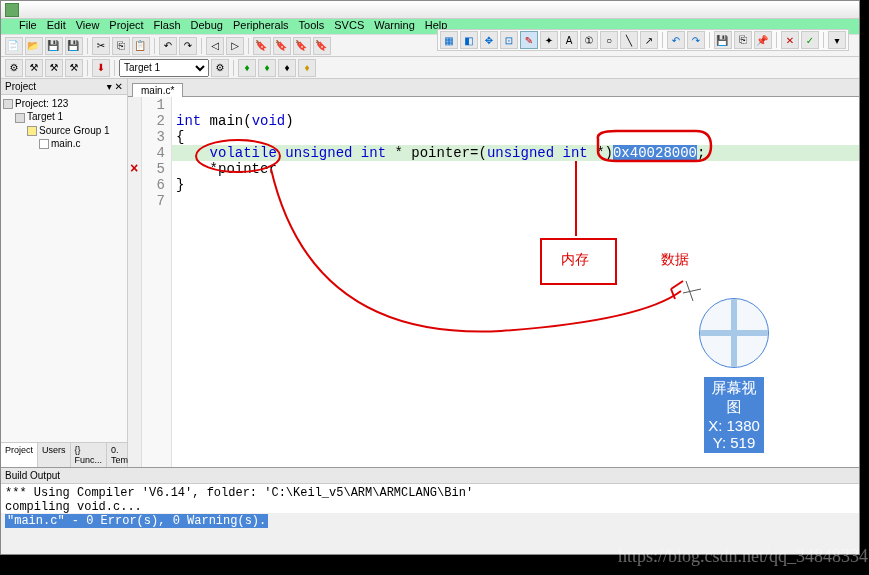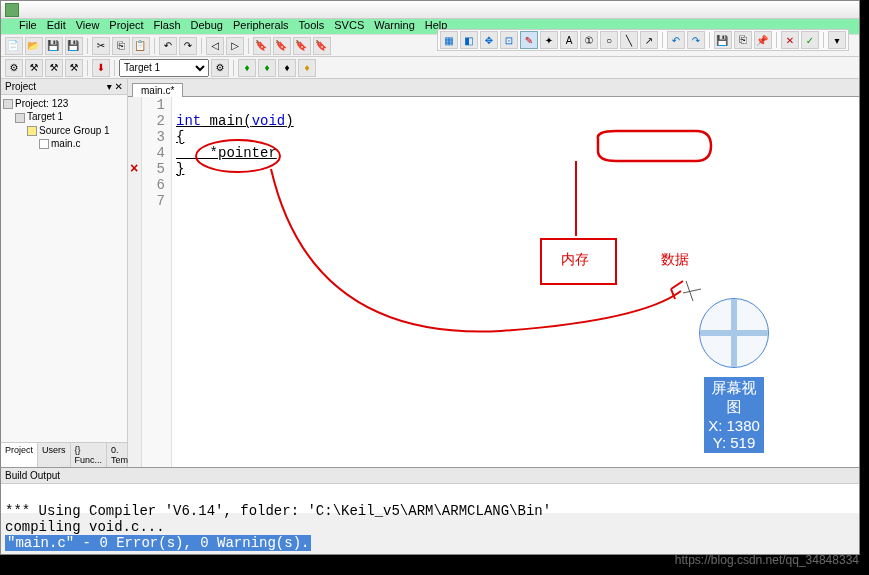--- a/index.html
+++ b/index.html
@@ -27,38 +27,38 @@
 .panel-tabs span { padding: 2px 4px; border-right: 1px solid #ccc; }
 .panel-tabs span.active { background: #fff; }
 .editor-area { flex: 1; background: #fff; display: flex; flex-direction: column; position: relative; }
 .file-tabs { height: 18px; background: #e8e8e8; display: flex; align-items: flex-end; border-bottom: 1px solid #999; }
 .file-tab { background: #fff; border: 1px solid #999; border-bottom: none; padding: 1px 8px; margin-left: 4px; font-size: 10px; position: relative; top: 1px; }
 .code-area { flex: 1; display: flex; font-family: Consolas, "Courier New", monospace; font-size: 14px; background: #fff; overflow: hidden; position: relative; }
 .error-gutter { width: 14px; background: #f0f0f0; border-right: 1px solid #ddd; }
 .error-mark { color: #c00; font-weight: bold; position: absolute; left: 2px; }
 .line-numbers { width: 30px; text-align: right; color: #888; padding-right: 6px; background: #f8f8f8; border-right: 1px solid #e0e0e0; }
 .line-numbers div { height: 16px; line-height: 16px; }
-.code-lines { flex: 1; position: relative; text-decoration: underline; }
+.code-lines { flex: 1; position: relative; }
 .code-lines .line { height: 16px; line-height: 16px; white-space: pre; padding-left: 4px; }
 .line.highlight { background: #d8f0d8; }
 .kw { color: #0000d0; }
 .sel { background: #4a86d8; color: #fff; }
 .build-output { background: #fff; border-top: 1px solid #999; height: 46px; display: flex; flex-direction: column; }
 .build-title { background: #e8e8e8; padding: 2px 4px; font-size: 10px; border-bottom: 1px solid #ccc; }
-.build-text { font-family: "Courier New", monospace; font-size: 14px; padding: 19px 4px; }
+.build-text { font-family: "Courier New", monospace; font-size: 12px; padding: 2px 4px; }
 .build-text .summary { background: #4a86d8; color: #fff; display: inline-block; padding: 0 2px; }
 .statusbar { position: absolute; bottom: 0; left: 0; right: 0; height: 18px; background: #f0f0f0; border-top: 1px solid #ccc; display: flex; justify-content: flex-end; align-items: center; padding: 0 8px; gap: 12px; font-size: 10px; color: #666; }
 .ann-text { position: absolute; color: #d00; font-size: 14px; font-family: Liberation Sans, sans-serif; }
 .zoom-circle { position: absolute; width: 70px; height: 70px; border: 1px solid #4a86d8; border-radius: 50%; background: #f4f8fc; overflow: hidden; }
 .zoom-circle::before, .zoom-circle::after { content: ''; position: absolute; background: #a8c8e8; }
 .zoom-circle::before { left: 50%; top: 0; width: 6px; height: 100%; margin-left: -3px; }
 .zoom-circle::after { top: 50%; left: 0; height: 6px; width: 100%; margin-top: -3px; }
 .zoom-center { position: absolute; left: 50%; top: 50%; width: 6px; height: 6px; margin: -3px; border: 1px solid #4a86d8; background: #fff; }
 .zoom-label { position: absolute; background: #4a86d8; color: #fff; font-size: 15px; padding: 2px 4px; text-align: center; }
-.watermark { position: absolute; right: 10px; bottom: 8px; color: rgba(255,255,255,0.4); font-size: 12px; font-family: Liberation Sans, sans-serif; }
+.watermark { position: absolute; right: 1px; bottom: 8px; color: rgba(255,255,255,0.4); font-size: 18px; font-family: Liberation Serif, serif; }
 svg.arrow-layer { position: absolute; top: 0; left: 0; pointer-events: none; }
 </style>
 </head>
 <body>
 
 <div class="app">
   <div class="titlebar">
     <div class="icon"></div>
   </div>
 
@@ -175,20 +175,21 @@
             <div>3</div>
             <div>4</div>
             <div>5</div>
             <div>6</div>
             <div>7</div>
         </div>
         <div class="code-lines">
           <div class="line"></div>
           <div class="line"><span class="kw">int</span><span> main(</span><span class="kw">void</span><span>)</span></div>
           <div class="line">{</div>
+          <div class="line highlight"><span>    </span><span class="kw">volatile</span><span> </span><span class="kw">unsigned</span><span> </span><span class="kw">int</span><span> * pointer=(</span><span class="kw">unsigned</span><span> </span><span class="kw">int</span><span> *)</span><span class="sel">0x40028000</span><span>;</span></div>
           <div class="line">    *pointer</div>
           <div class="line">}</div>
           <div class="line"></div>
         </div>
       </div>
     </div>
   </div>
 
   <div class="build-output">
     <div class="build-title">Build Output</div>

